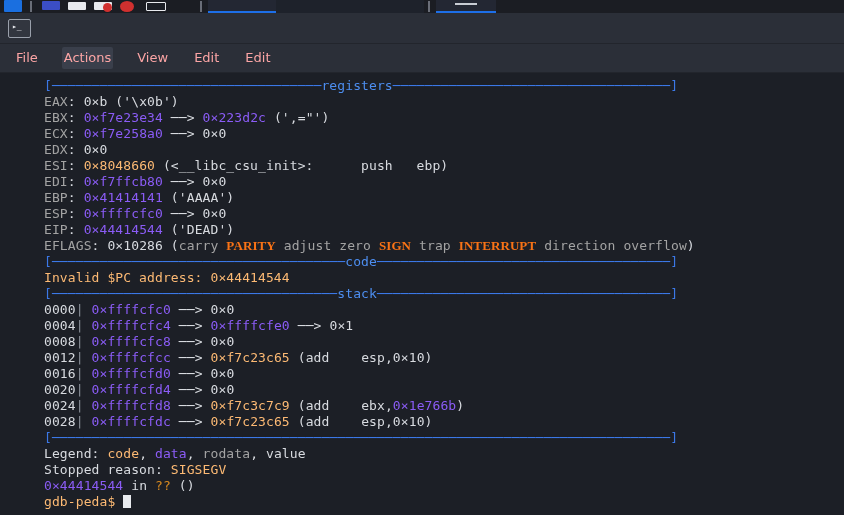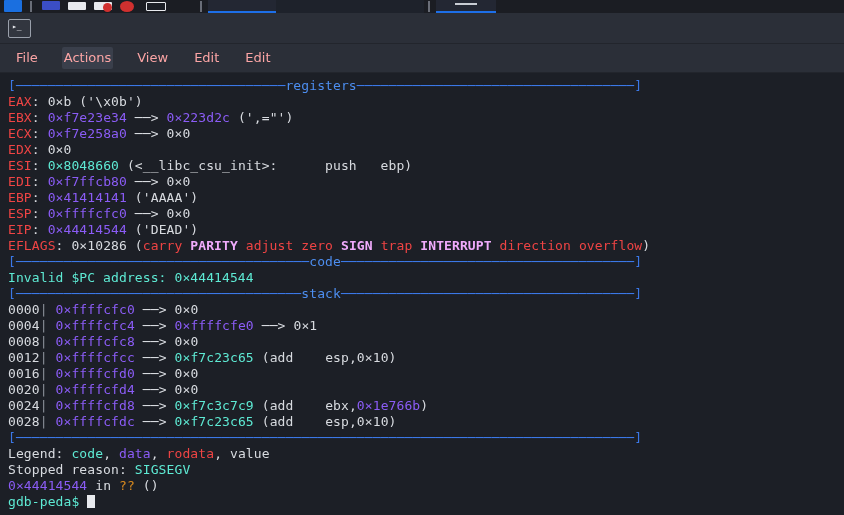--- a/index.html
+++ b/index.html
@@ -120,29 +120,30 @@
     flex: 1 1 auto;
     background: #1c1f26;
     padding: 5px 0 0 8px;
     font-family: "DejaVu Sans Mono", monospace;
     font-size: 13px;
     line-height: 16px;
     color: #d8dbe0;
     white-space: pre;
     overflow: hidden;
     letter-spacing: 0.1px;
+    margin-left: 36px;
   }
   #term .line { height: 16px; white-space: pre; }
 
   .c-white   { color: #d8dbe0; }
   .c-blue    { color: #8b5cf6; }
   .c-blue2   { color: #4d8ef0; }
-  .c-red     { color: #5eead4; }
-  .c-redb    { color: #f0abfc; font-weight: bold; }
-  .c-teal    { color: #ef4444; }
+  .c-red     { color: #fdba74; }
+  .c-redb    { color: #f97316; font-weight: bold; font-family: Liberation Serif, serif; }
+  .c-teal    { color: #a3a3a3; }
   .c-orange  { color: #d98a1f; }
   .c-grey    { color: #8b8f98; }
   .sep-line  { color: #3b78e7; }
 
   .cursor {
     display: inline-block;
     width: 8px;
     height: 13px;
     background: #e8eaee;
     vertical-align: -2px;

